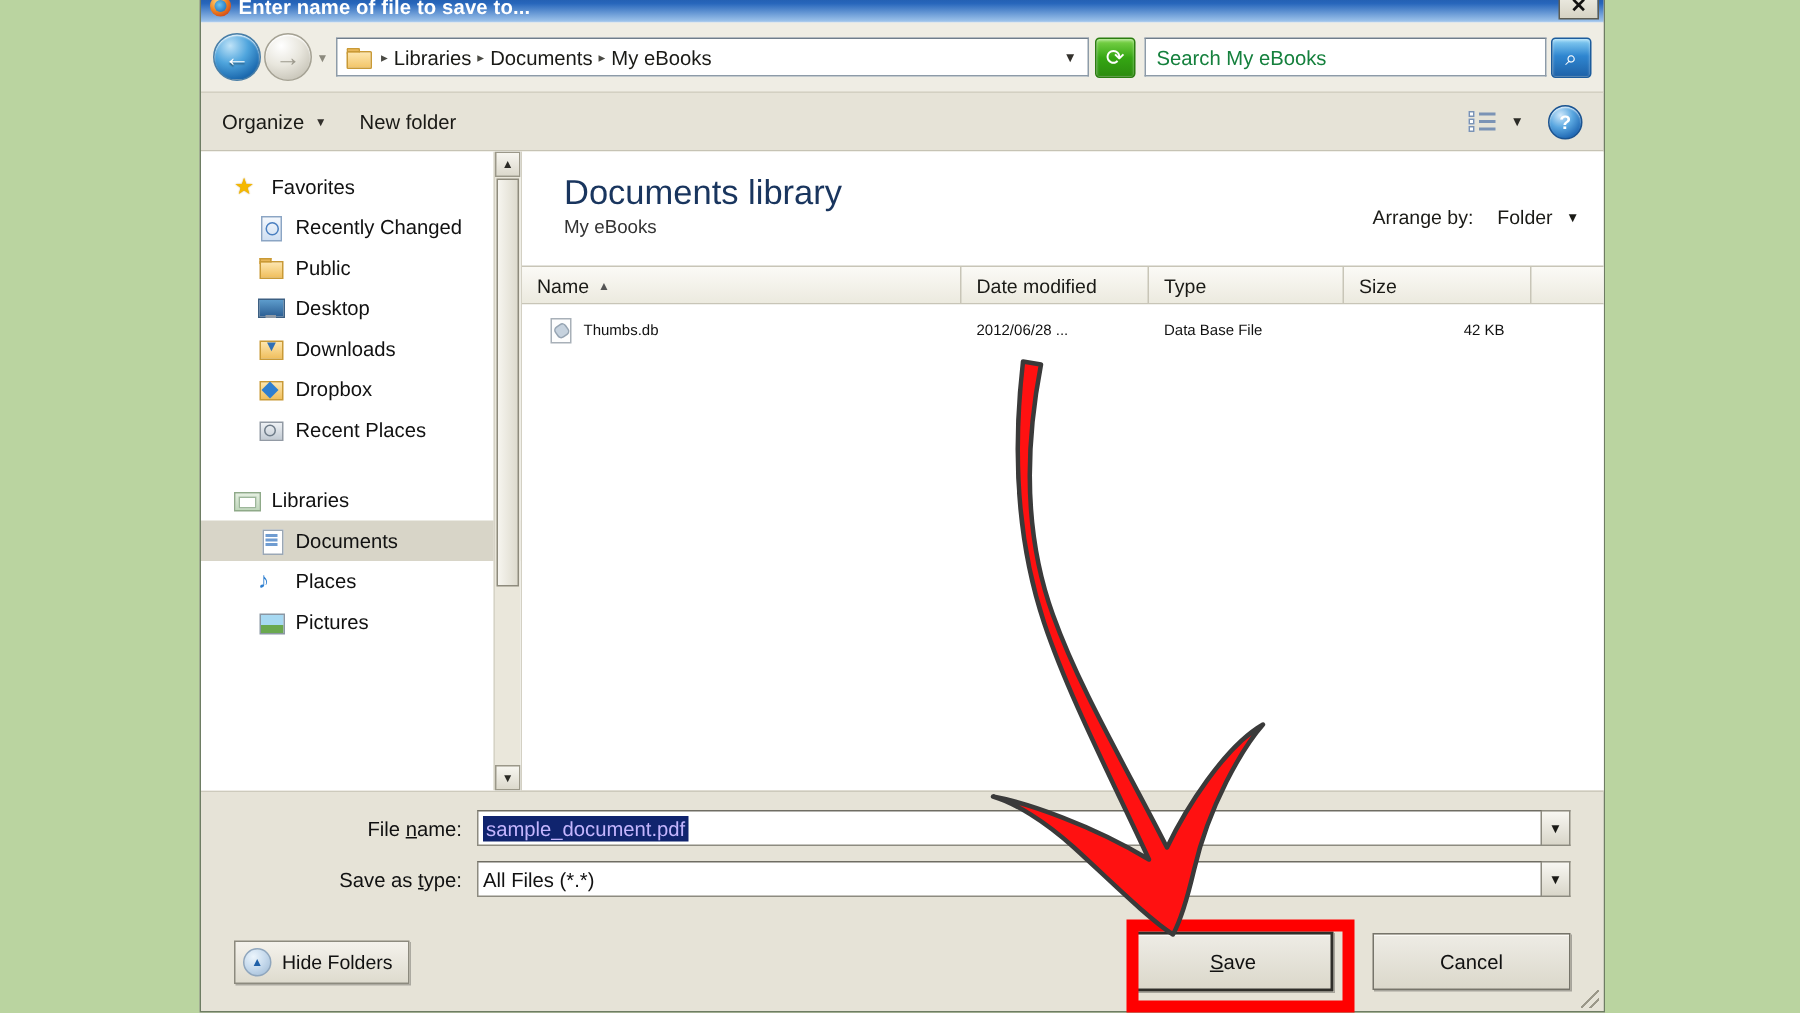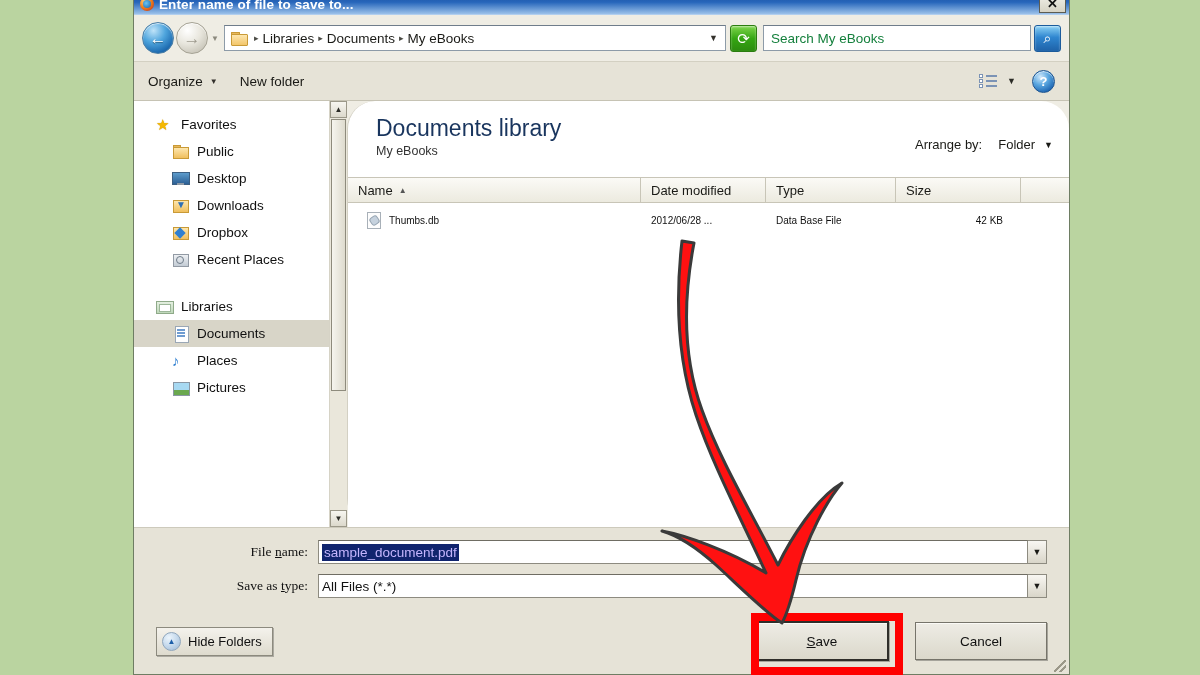--- a/index.html
+++ b/index.html
@@ -227,21 +227,21 @@
   #sidebar-track { flex:1 1 auto; background:#eae7db; position:relative;}
   #sidebar-thumb {
     position:absolute; left:1px; right:1px; top:1px; height: 69%;
     background: linear-gradient(to right,#f6f5ef,#dedbce);
     border:1px solid #8e8b7d;
   }
 
   
   #content-pane {
     flex:1 1 auto; background:#ffffff; display:flex; flex-direction:column;
-    border-left: 1px solid #d3d0c3; min-width:0;border-radius:28px;
+    border-left: 1px solid #d3d0c3; min-width:0;
   }
   #library-header {
     height: 76px; flex:0 0 auto; display:flex; align-items:flex-start;
     padding: 14px 16px 0 28px; box-sizing:border-box;
   }
   #library-title { font-size: 23px; color:#19355e; line-height:26px;}
   #library-subtitle { font-size: 12.5px; color:#333; margin-top:3px;}
   #arrange-by {
     margin-left:auto; display:flex; align-items:center; font-size:13px; color:#1a1a16;
     padding-top: 22px; white-space:nowrap;
@@ -278,21 +278,21 @@
   .file-ico::before{content:"";position:absolute;left:0;top:0;width:12px;height:15px;background:#fdfdfd;border:1px solid #a8b0b8;}
   .file-ico::after{content:"";position:absolute;left:3px;top:4px;width:7px;height:7px;background:#c6d2de;border:1px solid #96a4b2;transform:rotate(-35deg);border-radius:3px;}
 
   
   #bottom-form {
     flex: 0 0 auto; background:#e6e3d7;
     border-top:1px solid #cdcabc;
     padding: 12px 22px 0 22px; box-sizing:border-box;
   }
   .form-row { display:flex; align-items:center; margin-bottom: 10px;}
-  .form-label { width: 152px; text-align:right; padding-right:10px; font-size:13.5px; color:#111; white-space:nowrap;font-family:Liberation Serif, serif;}
+  .form-label { width: 152px; text-align:right; padding-right:10px; font-size:13.5px; color:#111; white-space:nowrap;}
   .form-label u { text-decoration: underline; }
   .form-field {
     flex:1 1 auto; height:24px; background:#fff;
     border:1px solid #8d8b80; border-top-color:#6f6d63;
     display:flex; align-items:center; padding-left:3px; box-sizing:border-box; min-width:0;
   }
   .field-text{ font-size:13.5px; color:#111; white-space:nowrap;}
   .field-text.selected{ background:#10246e; color:#c4b5fd; padding:1px 2px; }
   .field-caret {
     width:19px; height:24px; flex:0 0 auto;
@@ -415,20 +415,24 @@
     </div>
   </div>
 
   <div id="body-area">
 
     <div id="sidebar">
 
       <div class="nav-row">
         <span class="nav-ico ico-star">★</span>
         <span>Favorites</span>
+      </div>
+      <div class="nav-row child">
+        <span class="nav-ico ico-blue-doc"></span>
+        <span>Recently Changed</span>
       </div>
       <div class="nav-row child">
         <span class="nav-ico ico-generic-folder"></span>
         <span>Public</span>
       </div>
       <div class="nav-row child">
         <span class="nav-ico ico-monitor"></span>
         <span>Desktop</span>
       </div>
       <div class="nav-row child">

